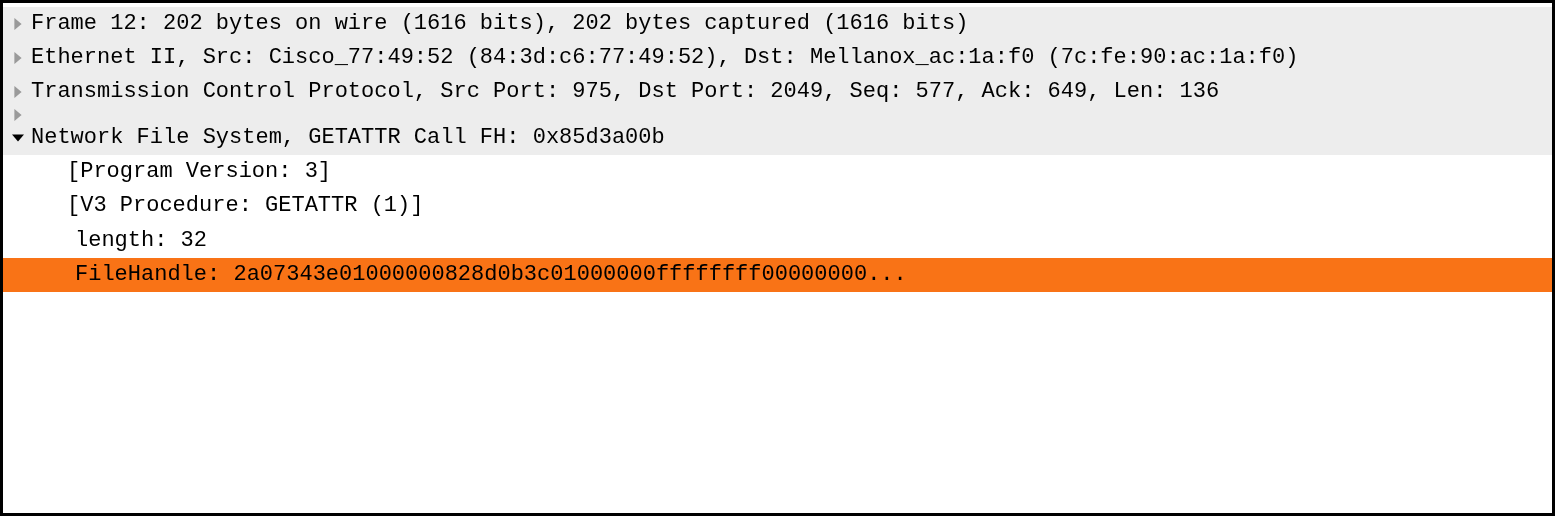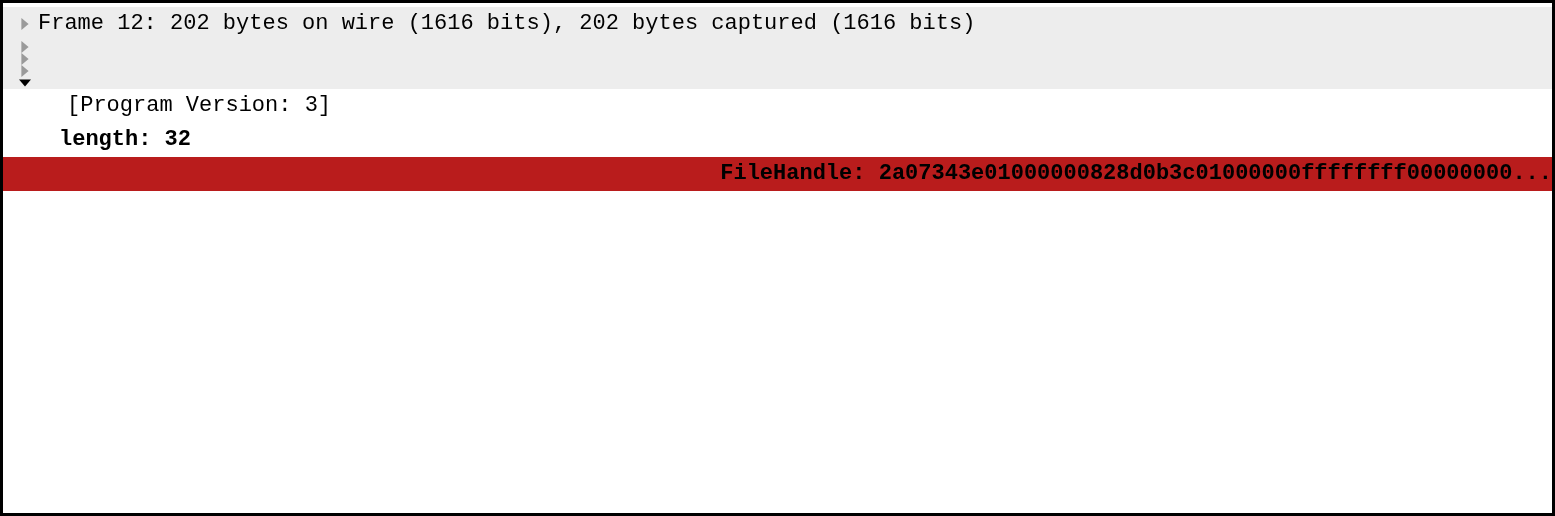--- a/index.html
+++ b/index.html
@@ -15,45 +15,44 @@
     border: 3px solid #000000;
     width: 1555px;
     height: 516px;
     padding: 4px 0 0 0;
   }
   .row {
     display: flex;
     align-items: center;
     line-height: 1.55;
     white-space: pre;
-    padding-left: 9px;
+    padding-left: 2px;
   }
   .summary-bg {
     background: #ededed;
   }
   .expander {
     width: 26px;
     display: inline-flex;
     align-items: center;
     justify-content: center;
     color: #888888;
     font-size: 16px;
     user-select: none;
     cursor: pointer;
   }
   .expander.expanded {
     color: #000000;
   }
   .expander svg { display: block; }
   .indent-1 { padding-left: 64px; }
-  .indent-2 { padding-left: 56px; font-weight: bold; }
+  .indent-2 { padding-left: 72px; }
   .indent-1 .expander { width: 26px; margin-left: -30px; margin-right: 4px; }
   .selected {
-    background: #b91c1c;
-    justify-content: flex-end;
+    background: #f97316;
   }
   .text { }
 </style>
 </head>
 <body>
 
 <div class="packet-details">
 
   <div class="row summary-bg">
     <span class="expander">
@@ -63,51 +62,57 @@
     </span>
     <span class="text">Frame 12: 202 bytes on wire (1616 bits), 202 bytes captured (1616 bits)</span>
   </div>
 
   <div class="row summary-bg">
     <span class="expander">
       <svg width="12" height="12" viewBox="0 0 10 10">
           <path d="M2 0 L8 5 L2 10 Z" fill="#9a9a9a"></path>
         </svg>
     </span>
+    <span class="text">Ethernet II, Src: Cisco_77:49:52 (84:3d:c6:77:49:52), Dst: Mellanox_ac:1a:f0 (7c:fe:90:ac:1a:f0)</span>
   </div>
 
 
   <div class="row summary-bg">
     <span class="expander">
       <svg width="12" height="12" viewBox="0 0 10 10">
           <path d="M2 0 L8 5 L2 10 Z" fill="#9a9a9a"></path>
         </svg>
     </span>
+    <span class="text">Transmission Control Protocol, Src Port: 975, Dst Port: 2049, Seq: 577, Ack: 649, Len: 136</span>
   </div>
 
   <div class="row summary-bg">
     <span class="expander">
       <svg width="12" height="12" viewBox="0 0 10 10">
           <path d="M2 0 L8 5 L2 10 Z" fill="#9a9a9a"></path>
         </svg>
     </span>
   </div>
 
   <div class="row summary-bg">
     <span class="expander expanded">
       <svg width="12" height="12" viewBox="0 0 10 10">
           <path d="M0 2 L10 2 L5 8 Z" fill="#000000"></path>
         </svg>
     </span>
+    <span class="text">Network File System, GETATTR Call FH: 0x85d3a00b</span>
   </div>
 
   <div class="row indent-1">
     <span class="text">[Program Version: 3]</span>
   </div>
 
+  <div class="row indent-1">
+    <span class="text">[V3 Procedure: GETATTR (1)]</span>
+  </div>
 
 
   <div class="row indent-2">
     <span class="text">length: 32</span>
   </div>
 
 
   <div class="row indent-2 selected">
     <span class="text">FileHandle: 2a07343e01000000828d0b3c01000000ffffffff00000000...</span>
   </div>

